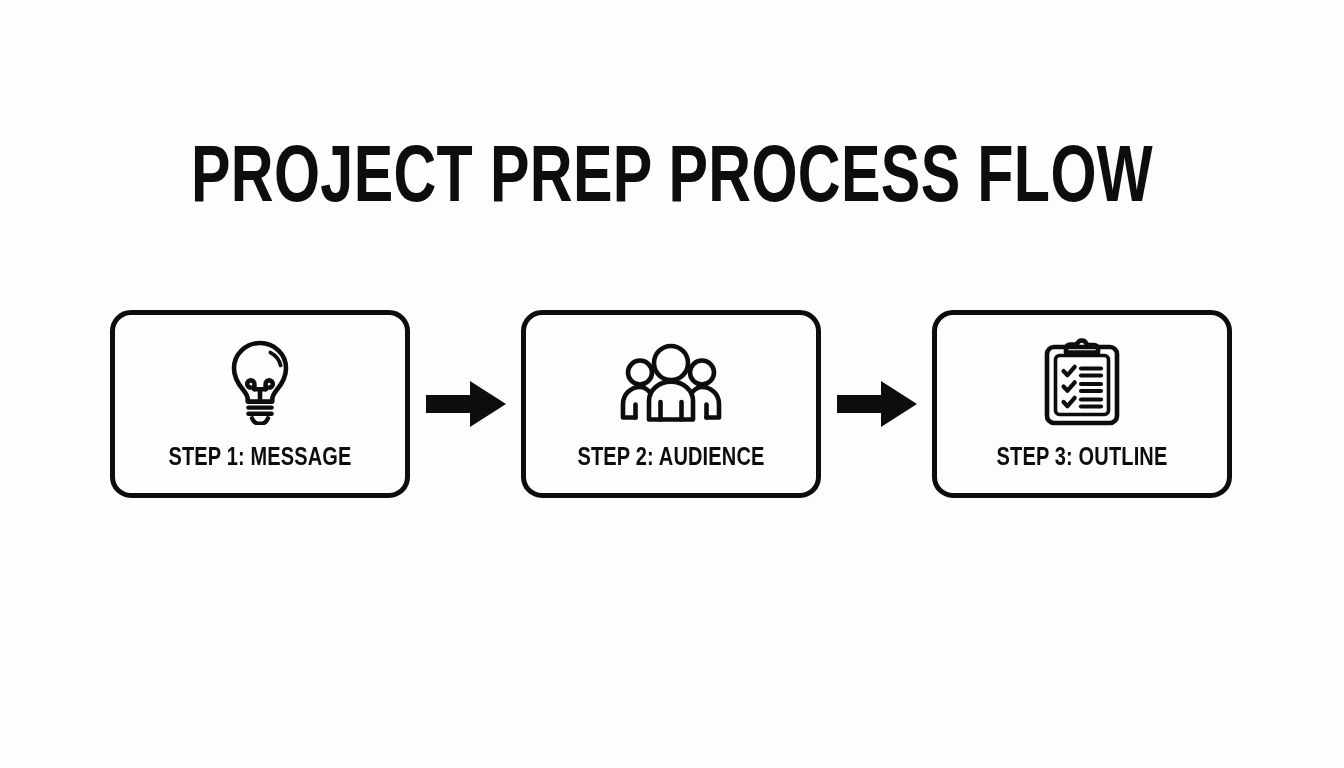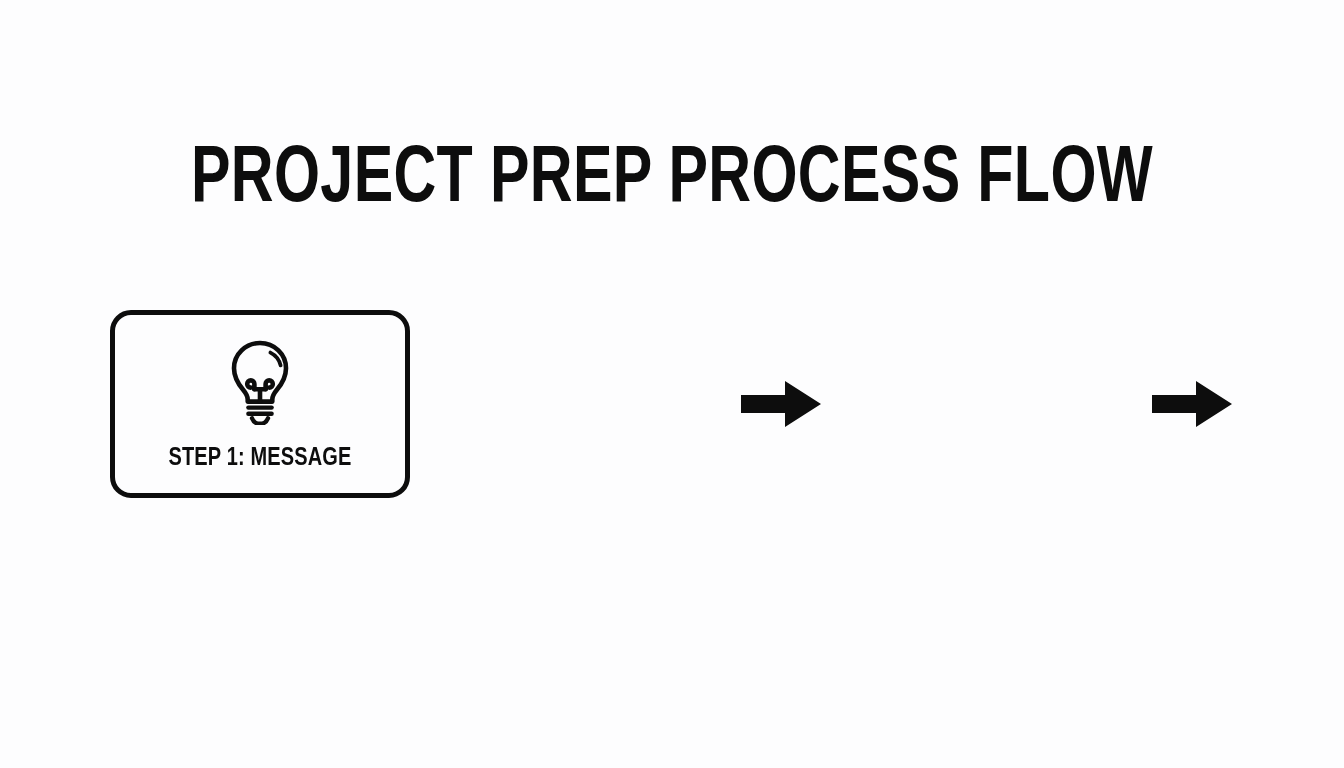--- a/index.html
+++ b/index.html
@@ -137,22 +137,70 @@
       </div>
       <div class="step-label">STEP 1: MESSAGE</div>
     </div>
 
     <div class="arrow">
       <svg width="80" height="48" viewBox="0 0 80 48">
         <path d="M0 15 H44 V1 L80 24 L44 47 V33 H0 Z" fill="#0d0d0d"></path>
       </svg>
     </div>
 
+    <div class="step-box">
+      <div class="step-icon">
+        <svg width="104" height="82" viewBox="0 0 104 82" fill="none" stroke="#0d0d0d" stroke-width="4.6" stroke-linecap="round" stroke-linejoin="round">
+
+          <circle cx="21" cy="31.5" r="12"></circle>
+
+          <path d="M30 50.4 C27.4 47.6 24.4 46 21 46 C11.6 46 4 53.6 4 63 v13.5 h12.5"></path>
+          <path d="M16.5 63.5 v13"></path>
+
+          <circle cx="83" cy="31.5" r="12"></circle>
+
+          <path d="M74 50.4 C76.6 47.6 79.6 46 83 46 C92.4 46 100 53.6 100 63 v13.5 h-12.5"></path>
+          <path d="M87.5 63.5 v13"></path>
+
+          <circle cx="52" cy="22" r="17"></circle>
+
+          <path d="M30 78.5 v-18.5 C30 49.2 39.8 40.6 52 40.6 S74 49.2 74 60 v18.5 Z"></path>
+          <path d="M41.5 61 v17.5"></path>
+          <path d="M62.5 61 v17.5"></path>
+        </svg>
+      </div>
+      <div class="step-label">STEP 2: AUDIENCE</div>
+    </div>
 
     <div class="arrow">
       <svg width="80" height="48" viewBox="0 0 80 48">
         <path d="M0 15 H44 V1 L80 24 L44 47 V33 H0 Z" fill="#0d0d0d"></path>
       </svg>
     </div>
 
+    <div class="step-box">
+      <div class="step-icon">
+        <svg width="76" height="88" viewBox="0 0 76 88" fill="none" stroke="#0d0d0d" stroke-width="4.6" stroke-linecap="round" stroke-linejoin="round">
+
+          <rect x="3" y="9" width="70" height="76" rx="7"></rect>
+
+          <rect x="11.5" y="17.5" width="53" height="59" rx="4" stroke-width="3.6"></rect>
+
+          <path d="M26 14.5 h24 v-3.5 a4 4 0 0 0 -4-4 h-4.6 a4 4 0 0 1 -3.6-2.4 A4.2 4.2 0 0 0 34 2.6 a4.2 4.2 0 0 0 -3.8 1.5 a4 4 0 0 1 -3.6 2.4 h-4.6 a4 4 0 0 0 -4 4 V14.5 Z" transform="translate(4 0)"></path>
+
+          <path d="M19.5 33 l4 4.2 l7.2-8.4" stroke-width="4.2"></path>
+          <path d="M37 30.5 h20" stroke-width="4.2"></path>
+          <path d="M37 37.5 h20" stroke-width="4.2"></path>
+
+          <path d="M19.5 48.5 l4 4.2 l7.2-8.4" stroke-width="4.2"></path>
+          <path d="M37 46 h20" stroke-width="4.2"></path>
+          <path d="M37 53 h20" stroke-width="4.2"></path>
+
+          <path d="M19.5 64 l4 4.2 l7.2-8.4" stroke-width="4.2"></path>
+          <path d="M37 61.5 h20" stroke-width="4.2"></path>
+          <path d="M37 68.5 h20" stroke-width="4.2"></path>
+        </svg>
+      </div>
+      <div class="step-label">STEP 3: OUTLINE</div>
+    </div>
 
   </div>
 </div>
 
 </body></html>

